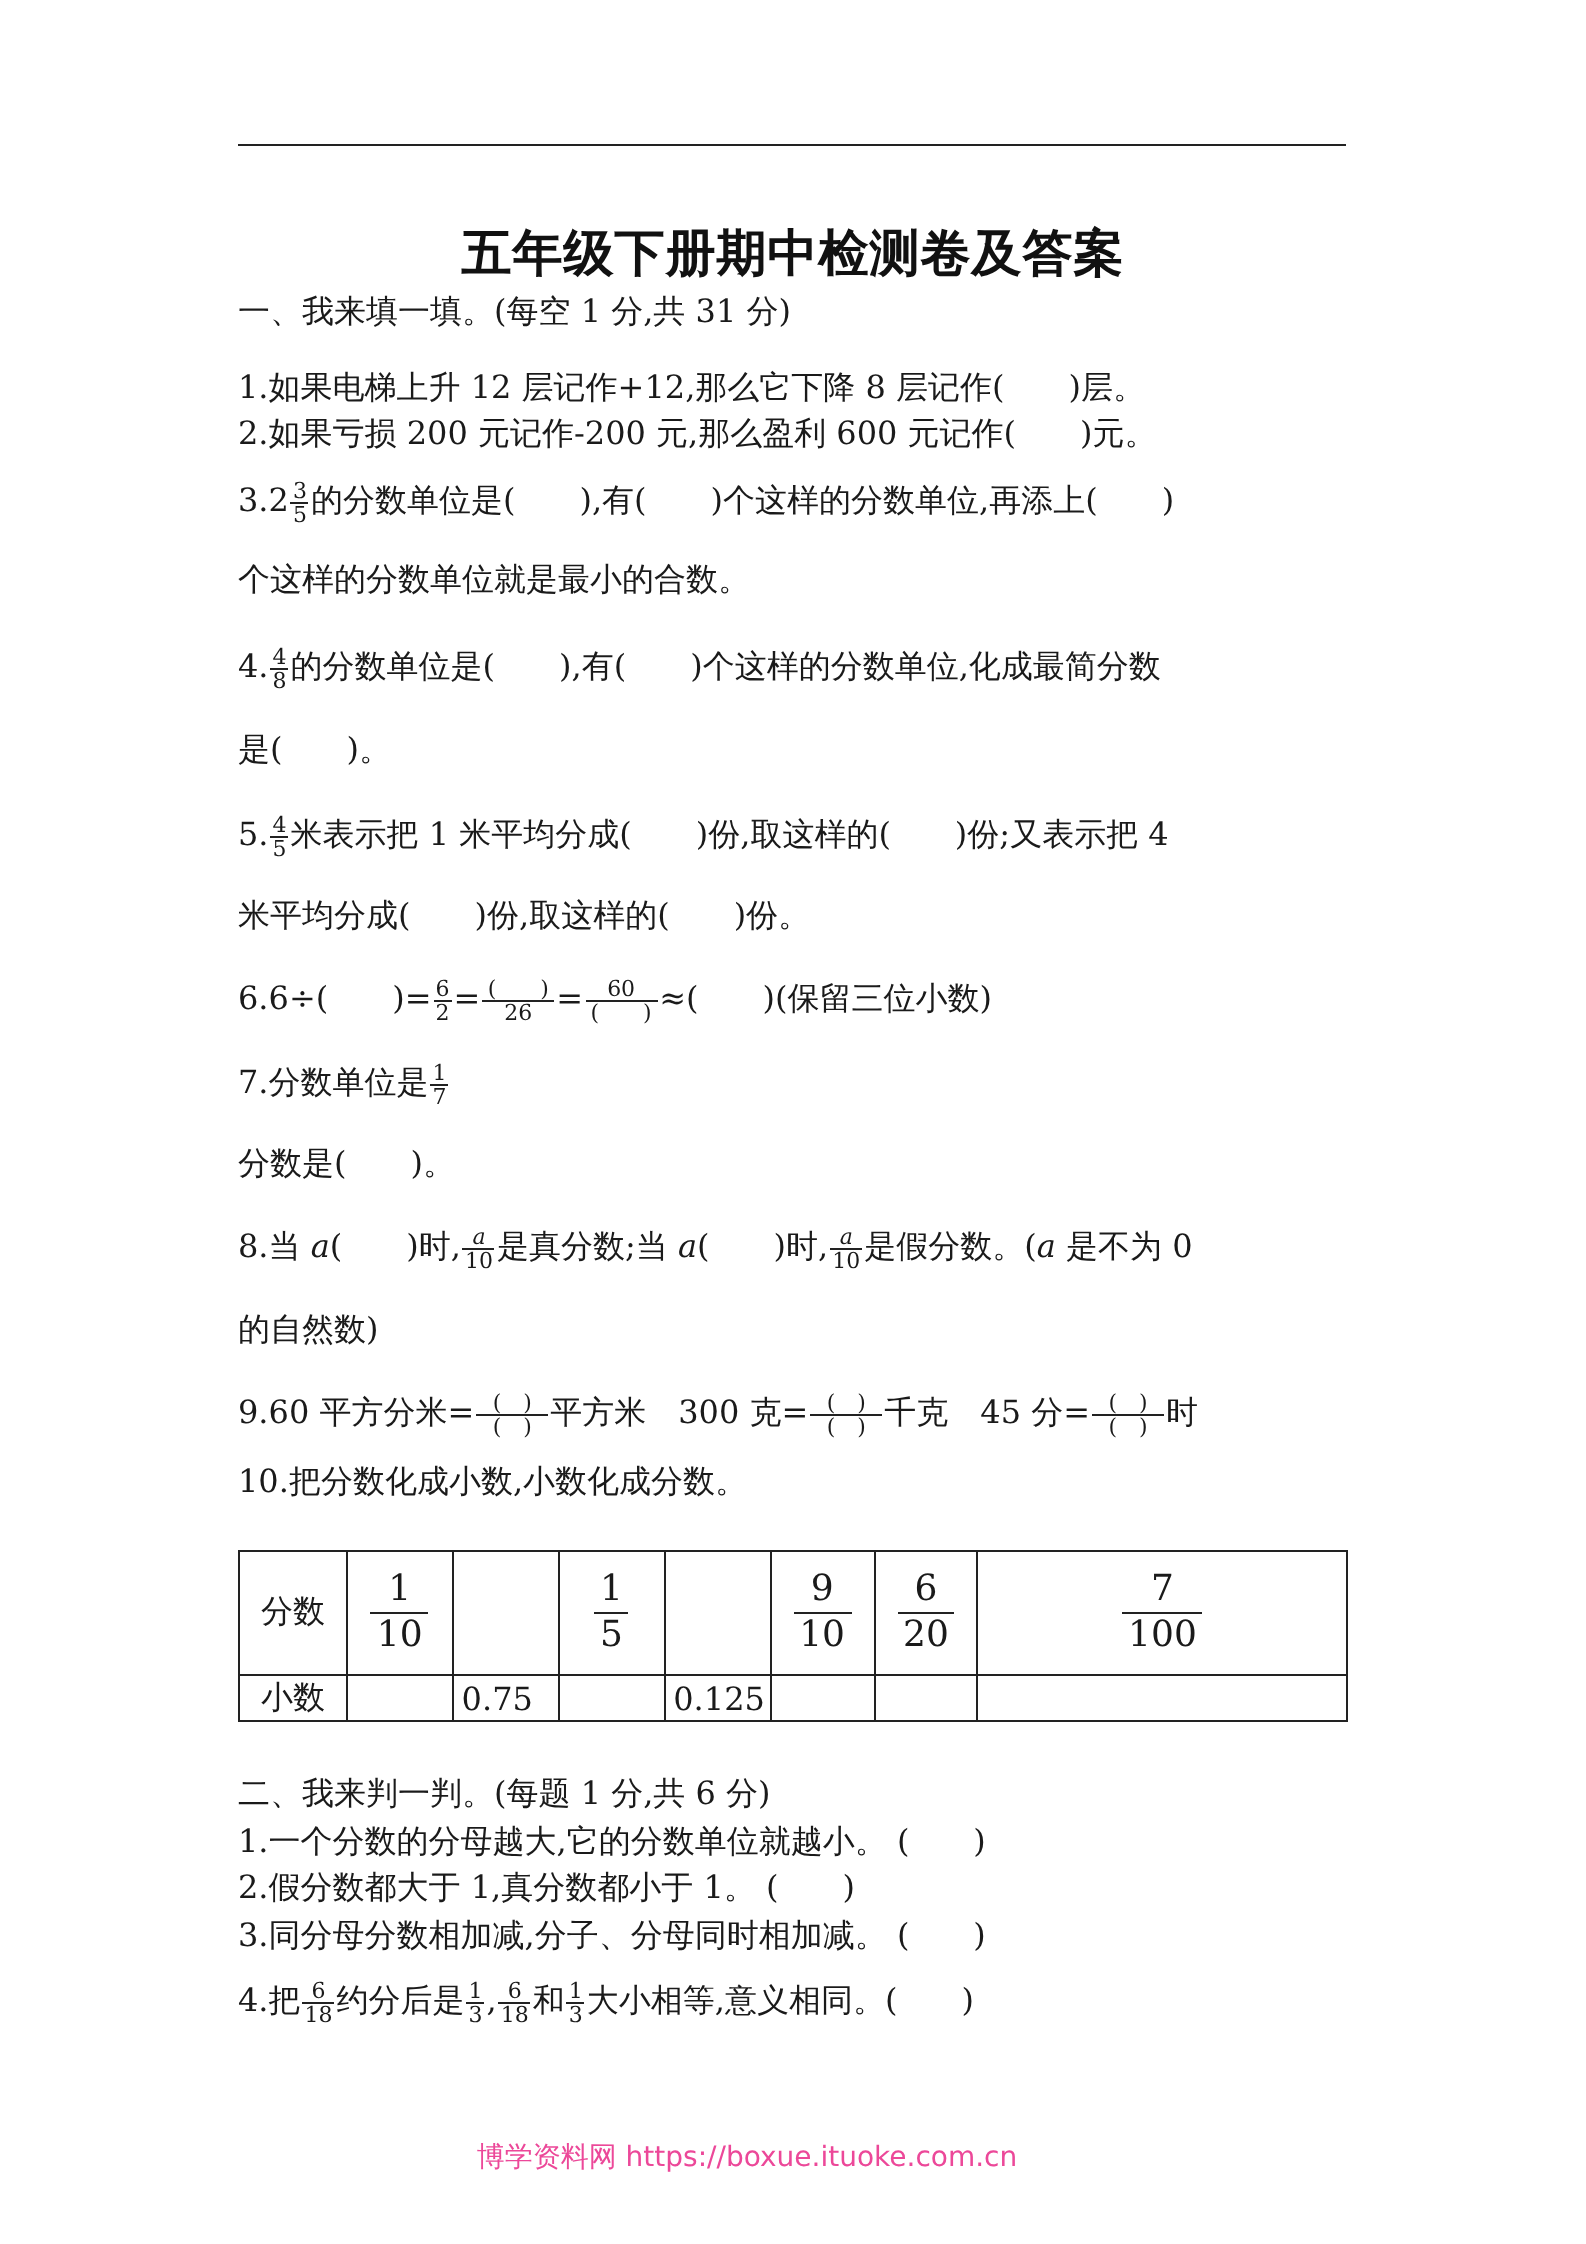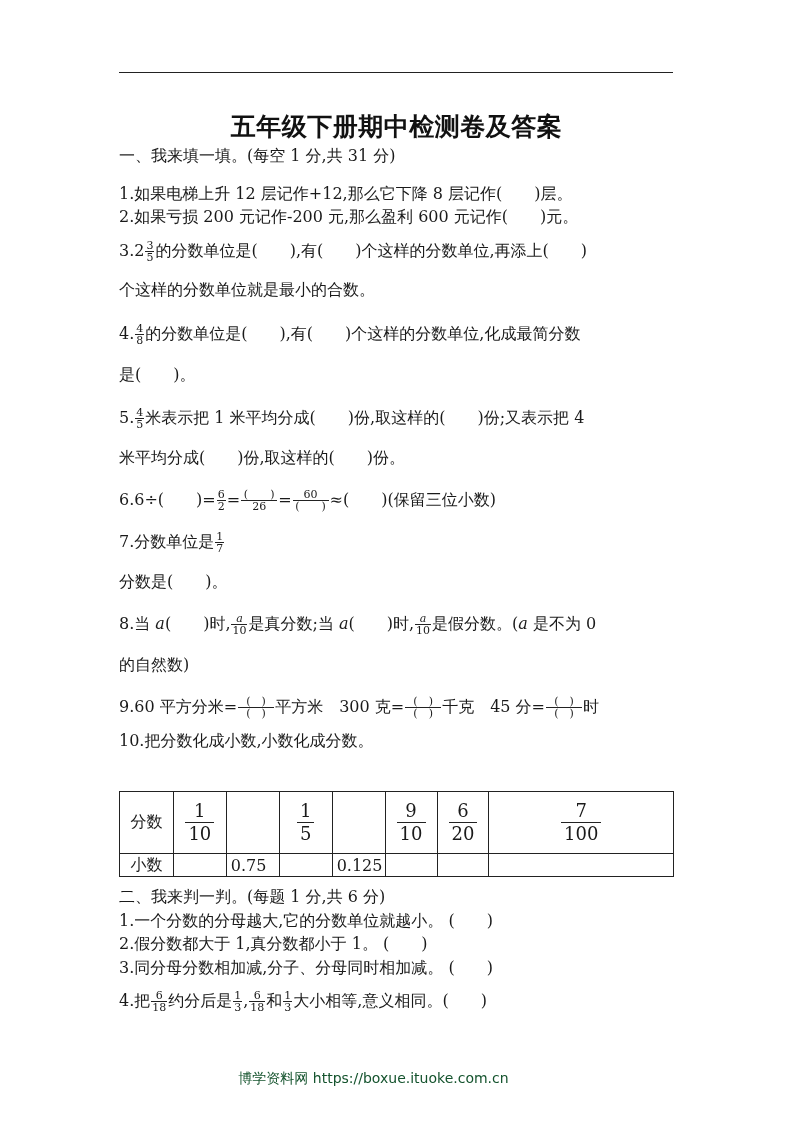--- a/index.html
+++ b/index.html
@@ -7,30 +7,30 @@
          font-family: "DejaVu Serif", "Liberation Serif", serif; color: #1a1a1a; }
   .rule { position: absolute; left: 119px; top: 72px; width: 554px; height: 1px; background: #222; }
   .title { position: absolute; left: 0; width: 793px; top: 110px; text-align: center;
            font-family: Liberation Sans, sans-serif; font-weight: bold; font-size: 25px; color: #111; letter-spacing: 0.5px; }
   .line { position: absolute; left: 119px; font-size: 16px; line-height: 20px; white-space: nowrap; }
   .frac { display: inline-block; vertical-align: middle; text-align: center; font-size: 11px; line-height: 11px; margin: 0 1px; }
   .frac .n { display: block; padding: 0 1px; }
   .frac .d { display: block; border-top: 1px solid #222; padding: 0 1px; }
   .frac.wide .n, .frac.wide .d { min-width: 34px; }
   .it { font-style: italic; }
-  table.conv { position: absolute; left: 119px; top: 775px; width: 555px; border-collapse: collapse; font-size: 16px; margin-top: 16px; }
+  table.conv { position: absolute; left: 119px; top: 775px; width: 555px; border-collapse: collapse; font-size: 16px; }
   table.conv td { border: 1px solid #222; text-align: center; padding: 0; }
   table.conv tr.r1 td { height: 61px; }
   table.conv tr.r2 td { height: 22px; text-align: left; padding-left: 4px; }
   table.conv tr.r2 td.lbl { text-align: center; padding-left: 0; }
   .tfrac { display: inline-block; text-align: center; font-size: 18px; line-height: 22px; }
   .tfrac .n { display: block; }
   .tfrac .d { display: block; border-top: 1.5px solid #222; padding: 0 3px; }
   .footer { position: absolute; left: 0; width: 747px; top: 1070px; text-align: center;
-            font-family: "DejaVu Sans", sans-serif; font-size: 14px; color: #14532d; }
+            font-family: "DejaVu Sans", sans-serif; font-size: 14px; color: #ec4899; }
 </style>
 </head>
 <body>
 
 <div class="rule"></div>
 <div class="title">五年级下册期中检测卷及答案</div>
 
 <div class="line" style="top:146px">一、我来填一填。(每空 1 分,共 31 分)</div>
 <div class="line" style="top:184px">1.如果电梯上升 12 层记作+12,那么它下降 8 层记作(　　)层。</div>
 <div class="line" style="top:207px">2.如果亏损 200 元记作-200 元,那么盈利 600 元记作(　　)元。</div>

